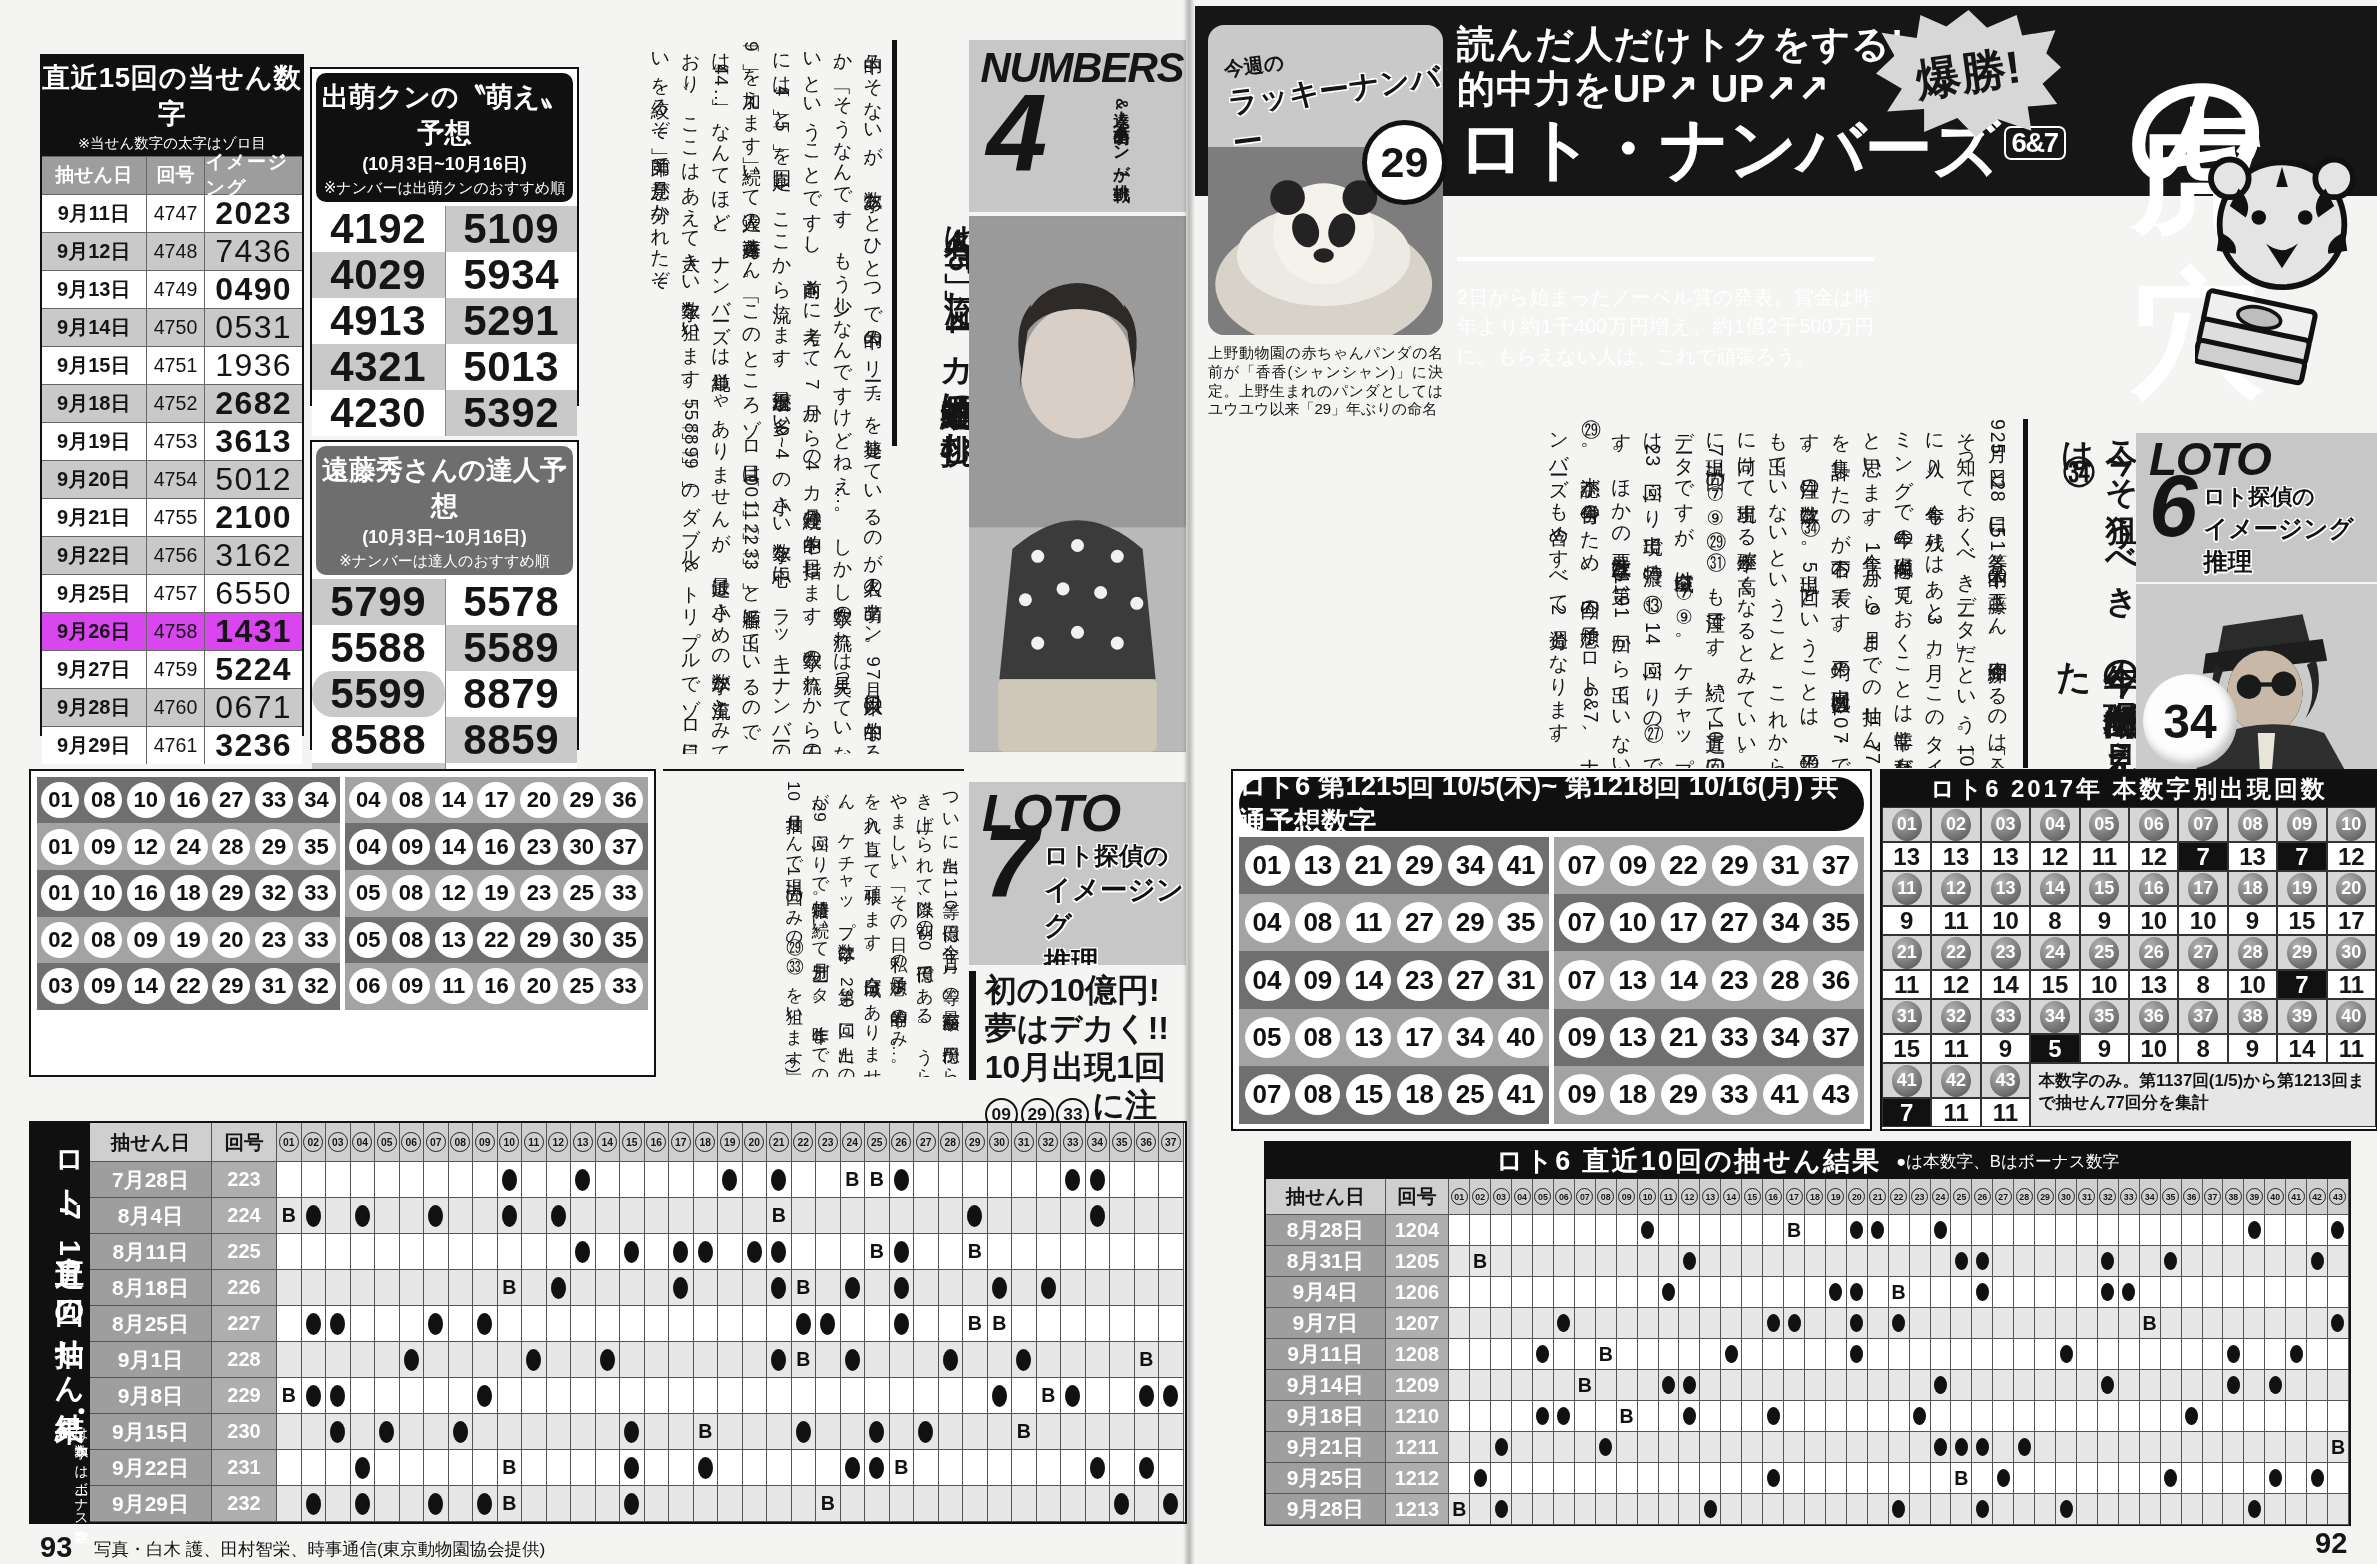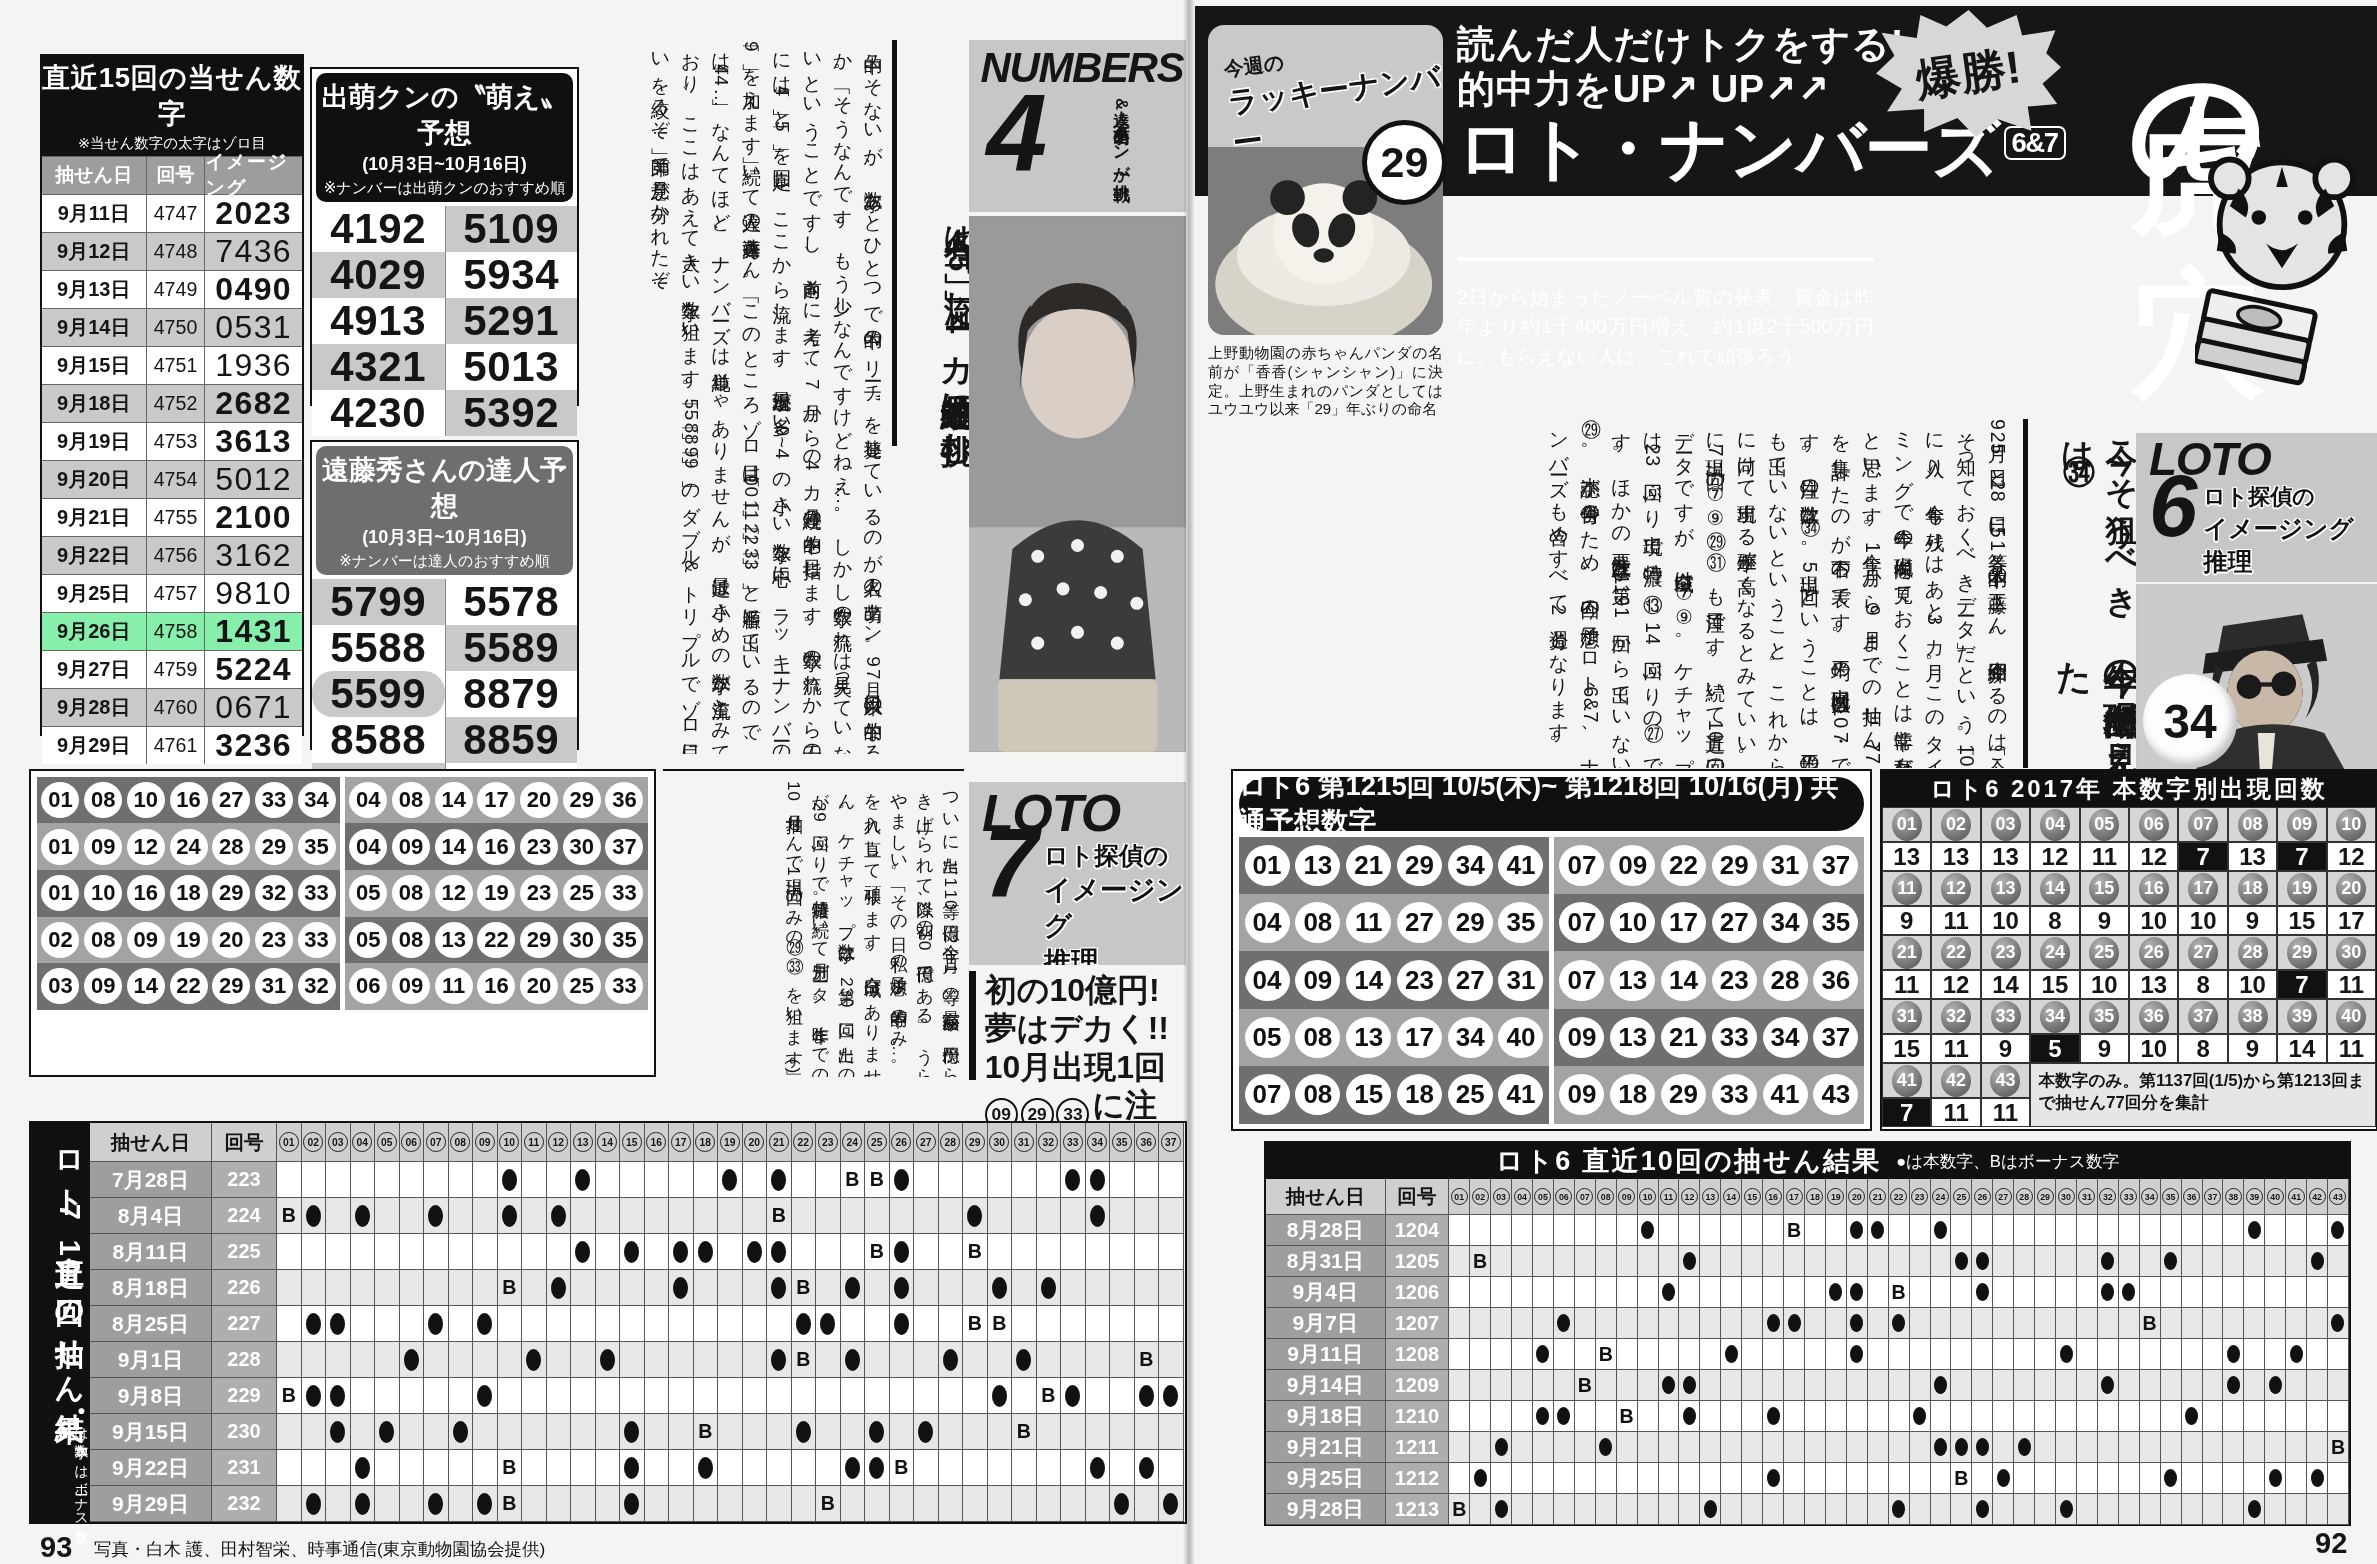--- a/index.html
+++ b/index.html
@@ -163,23 +163,23 @@
           <div class="r15c num zoro">2100</div>
         </div>
         <div class="r15row" style="background: rgb(201, 201, 201);">
           <div class="r15c date">9月22日</div>
           <div class="r15c round">4756</div>
           <div class="r15c num">3162</div>
         </div>
         <div class="r15row" style="background: rgb(255, 255, 255);">
           <div class="r15c date">9月25日</div>
           <div class="r15c round">4757</div>
-          <div class="r15c num">9810</div>
-        </div>
-        <div class="r15row" style="background: #86efac;">
+          <div class="r15c num">6550</div>
+        </div>
+        <div class="r15row" style="background: #d946ef;">
           <div class="r15c date">9月26日</div>
           <div class="r15c round">4758</div>
           <div class="r15c num zoro">1431</div>
         </div>
         <div class="r15row" style="background: rgb(255, 255, 255);">
           <div class="r15c date">9月27日</div>
           <div class="r15c round">4759</div>
           <div class="r15c num zoro">5224</div>
         </div>
         <div class="r15row" style="background: rgb(201, 201, 201);">

